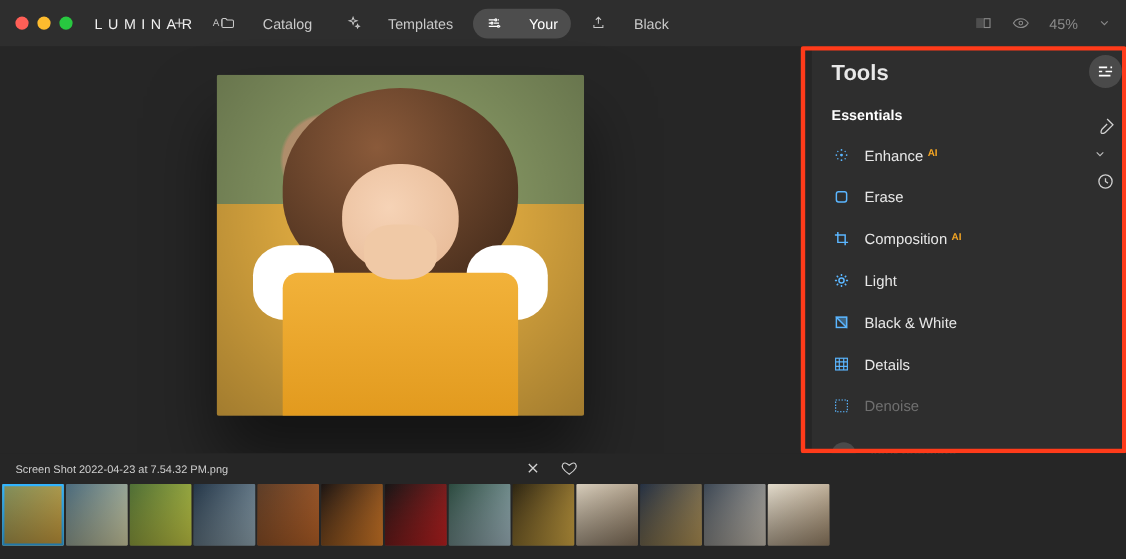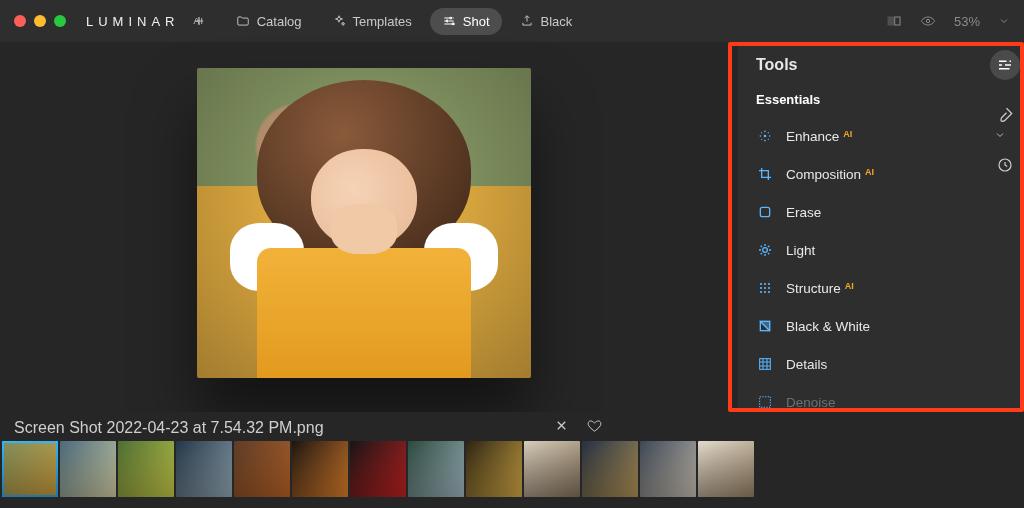--- a/index.html
+++ b/index.html
@@ -20,21 +20,21 @@
   body{margin:0;width:1024px;height:508px;background:var(--bg);color:var(--text);overflow:hidden;position:relative;}
   
   .topbar{height:42px;background:var(--top);display:flex;align-items:center;padding:0 14px;gap:10px;}
   .traffic{display:flex;gap:8px;margin-right:10px;}
   .traffic span{width:12px;height:12px;border-radius:50%;}
   .tr{background:#ff5f57;} .ty{background:#febc2e;} .tg{background:#28c840;}
   .brand{letter-spacing:5px;font-size:13px;color:#f0f0f0;font-weight:500;display:flex;align-items:center;gap:10px;}
   .brand sup{font-size:9px;letter-spacing:1px;margin-left:4px;color:#c0c0c0;}
   .topspacer{flex:1;}
   .topcenter{position:absolute;left:0;right:260px;display:flex;justify-content:center;gap:6px;}
-  .tab{display:flex;align-items:center;gap:7px;padding:6px 12px;border-radius:14px;color:#c9c9c9;font-size:13px;}
+  .tab{display:flex;align-items:center;gap:25px;padding:6px 12px;border-radius:14px;color:#c9c9c9;font-size:13px;}
   .tab.active{background:var(--accent);color:#fff;}
   .tab svg{width:14px;height:14px;display:block;}
   .topright{display:flex;align-items:center;gap:18px;color:var(--muted);font-size:13px;}
   .iconbox svg, .eye svg{width:16px;height:16px;display:block;}
 
   
   .stage{position:absolute;top:42px;left:0;right:0;bottom:96px;display:flex;}
   .canvas{flex:1;display:flex;align-items:flex-start;justify-content:center;padding:26px 20px;}
   .photo{width:334px;height:310px;border-radius:2px;box-shadow:0 40px 60px rgba(0,0,0,.5);background:
     radial-gradient(circle at 30% 25%,#b4916e 0 12%,transparent 13%),
@@ -48,38 +48,38 @@
   .photo .hand{position:absolute;top:44%;left:40%;width:20%;height:16%;border-radius:40%;background:#f0c9a6;}
   .photo .dress{position:absolute;bottom:0;left:18%;right:18%;height:42%;background:linear-gradient(180deg,#f2b23a,#e29a1e);border-radius:14px 14px 0 0;}
   .photo .sleeve{position:absolute;top:50%;width:22%;height:22%;background:#fff;border-radius:40%;}
   .photo .sleeve.l{left:10%;} .photo .sleeve.r{right:10%;}
 
   
   .panel-wrap{width:296px;position:relative;}
   .hl{position:absolute;top:0;right:0;width:296px;bottom:0;border:4px solid var(--highlight);border-radius:2px;pointer-events:none;}
   .panel{position:absolute;top:0;right:0;bottom:0;width:286px;background:var(--panel);padding:14px 18px 0 18px;}
   .panel-head{display:flex;align-items:center;justify-content:space-between;margin-bottom:18px;}
-  .panel-title{font-size:16px;font-weight:600;}
+  .panel-title{font-size:20px;font-weight:600;}
   .quicklist{position:absolute;right:4px;top:8px;display:flex;flex-direction:column;gap:20px;align-items:center;}
   .quicklist .q{width:30px;height:30px;display:flex;align-items:center;justify-content:center;color:#cfcfcf;}
   .quicklist .q svg{width:18px;height:18px;}
   .section-title{color:#ffffff;font-size:13px;font-weight:600;margin:4px 0 10px 0;}
   .tool{display:flex;align-items:center;gap:12px;padding:10px 0;font-size:13.5px;color:#e8e8e8;justify-content:center;}
   .tool .ti{width:18px;height:18px;display:flex;align-items:center;justify-content:center;color:var(--blue);}
   .tool .ti svg{width:16px;height:16px;}
   .tool .nm{flex:1;}
   .tool .ai{font-size:9px;color:var(--ai);margin-left:4px;position:relative;top:-4px;font-weight:700;}
   .tool .chev{color:#bdbdbd;}
   .tool.fade{color:#6f6f6f;}
   .template-row{display:flex;align-items:center;gap:12px;padding:14px 0 6px 0;color:#8a8a8a;font-size:13px;}
   .template-row .dot{width:22px;height:22px;border-radius:50%;background:#4a4a4a;}
 
   
   .footer{position:absolute;left:0;right:0;bottom:0;height:96px;background:var(--bg);}
-  .filebar{display:flex;align-items:center;gap:18px;padding:6px 14px 4px 14px;color:#cfcfcf;font-size:16px;}
+  .filebar{display:flex;align-items:center;gap:18px;padding:6px 14px 4px 14px;color:#cfcfcf;font-size:10px;}
   .filebar .spacer{flex:1;}
   .filebar svg{width:15px;height:15px;}
   .strip{display:flex;gap:2px;padding:0 2px;height:58px;}
   .thumb{width:56px;height:56px;background:#3b3b3b;border-radius:1px;position:relative;overflow:hidden;}
   .thumb.sel{outline:2px solid #32b5ff;outline-offset:-2px;}
   .thumb::after{content:"";position:absolute;inset:0;background:linear-gradient(transparent,rgba(0,0,0,.35));}
 </style>
 </head>
 <body>
 
@@ -112,21 +112,21 @@
         </svg>
       <span>Templates</span>
     </div>
     <div class="tab active">
       <svg viewBox="0 0 24 24" fill="none" stroke="currentColor" stroke-width="1.8">
           <path d="M4 7h10M18 7h2M4 12h4M12 12h8M4 17h14M22 17h-2"></path>
           <circle cx="15" cy="7" r="1.5"></circle>
           <circle cx="9" cy="12" r="1.5"></circle>
           <circle cx="19" cy="17" r="1.5"></circle>
         </svg>
-      <span>Shot</span>
+      <span>Your</span>
     </div>
     <div class="tab">
       <svg viewBox="0 0 24 24" fill="none" stroke="currentColor" stroke-width="1.6">
           <path d="M12 3v10M8 7l4-4 4 4M5 15v4h14v-4"></path>
         </svg>
       <span>Black</span>
     </div>
   </div>
 
   <div class="topspacer"></div>
@@ -136,21 +136,21 @@
           <rect x="3" y="6" width="8" height="12" fill="currentColor" opacity=".35"></rect>
           <rect x="13" y="6" width="8" height="12"></rect>
         </svg>
     </span>
     <span class="eye">
       <svg viewBox="0 0 24 24" fill="none" stroke="currentColor" stroke-width="1.5">
           <path d="M2 12s3.5-6 10-6 10 6 10 6-3.5 6-10 6S2 12 2 12z"></path>
           <circle cx="12" cy="12" r="2.5"></circle>
         </svg>
     </span>
-    <span>53%</span>
+    <span>45%</span>
     <svg viewBox="0 0 24 24" width="12" height="12" fill="none" stroke="currentColor" stroke-width="2">
         <path d="M6 9l6 6 6-6"></path>
       </svg>
   </div>
 </div>
 
 <div class="stage">
   <div class="canvas">
     <div class="photo">
       <div class="hair"></div>
@@ -204,57 +204,41 @@
               </svg>
             </span>
             <span class="nm">Enhance<span class="ai">AI</span></span>
             <span class="chev"><svg width="12" height="12" viewBox="0 0 24 24" fill="none" stroke="currentColor" stroke-width="2">
                 <path d="M6 9l6 6 6-6"></path>
               </svg></span>
           </div>
           <div class="tool">
             <span class="ti">
               <svg viewBox="0 0 24 24" fill="none" stroke="var(--blue)" stroke-width="2">
+                <rect x="5" y="5" width="14" height="14" rx="3"></rect>
+              </svg>
+            </span>
+            <span class="nm">Erase</span>
+          </div>
+          <div class="tool">
+            <span class="ti">
+              <svg viewBox="0 0 24 24" fill="none" stroke="var(--blue)" stroke-width="2">
                 <path d="M7 3v14h14M3 7h14v14"></path>
               </svg>
             </span>
             <span class="nm">Composition<span class="ai">AI</span></span>
-          </div>
-          <div class="tool">
-            <span class="ti">
-              <svg viewBox="0 0 24 24" fill="none" stroke="var(--blue)" stroke-width="2">
-                <rect x="5" y="5" width="14" height="14" rx="3"></rect>
-              </svg>
-            </span>
-            <span class="nm">Erase</span>
           </div>
           <div class="tool">
             <span class="ti">
               <svg viewBox="0 0 24 24" fill="none" stroke="var(--blue)" stroke-width="2">
                 <circle cx="12" cy="12" r="3.5"></circle>
                 <path d="M12 3v3M12 18v3M3 12h3M18 12h3M5.5 5.5l2 2M16.5 16.5l2 2M18.5 5.5l-2 2M7.5 16.5l-2 2"></path>
               </svg>
             </span>
             <span class="nm">Light</span>
-          </div>
-          <div class="tool">
-            <span class="ti">
-              <svg viewBox="0 0 24 24" fill="var(--blue)">
-                <circle cx="6" cy="6" r="1.6"></circle>
-                <circle cx="12" cy="6" r="1.6"></circle>
-                <circle cx="18" cy="6" r="1.6"></circle>
-                <circle cx="6" cy="12" r="1.6"></circle>
-                <circle cx="12" cy="12" r="1.6"></circle>
-                <circle cx="18" cy="12" r="1.6"></circle>
-                <circle cx="6" cy="18" r="1.6"></circle>
-                <circle cx="12" cy="18" r="1.6"></circle>
-                <circle cx="18" cy="18" r="1.6"></circle>
-              </svg>
-            </span>
-            <span class="nm">Structure<span class="ai">AI</span></span>
           </div>
           <div class="tool">
             <span class="ti">
               <svg viewBox="0 0 24 24" fill="none" stroke="var(--blue)" stroke-width="2">
                 <rect x="5" y="5" width="14" height="14"></rect>
                 <path d="M5 5l14 14" fill="var(--blue)"></path>
                 <path d="M5 5h14v14z" fill="var(--blue)" opacity=".4"></path>
               </svg>
             </span>
             <span class="nm">Black &amp; White</span>

